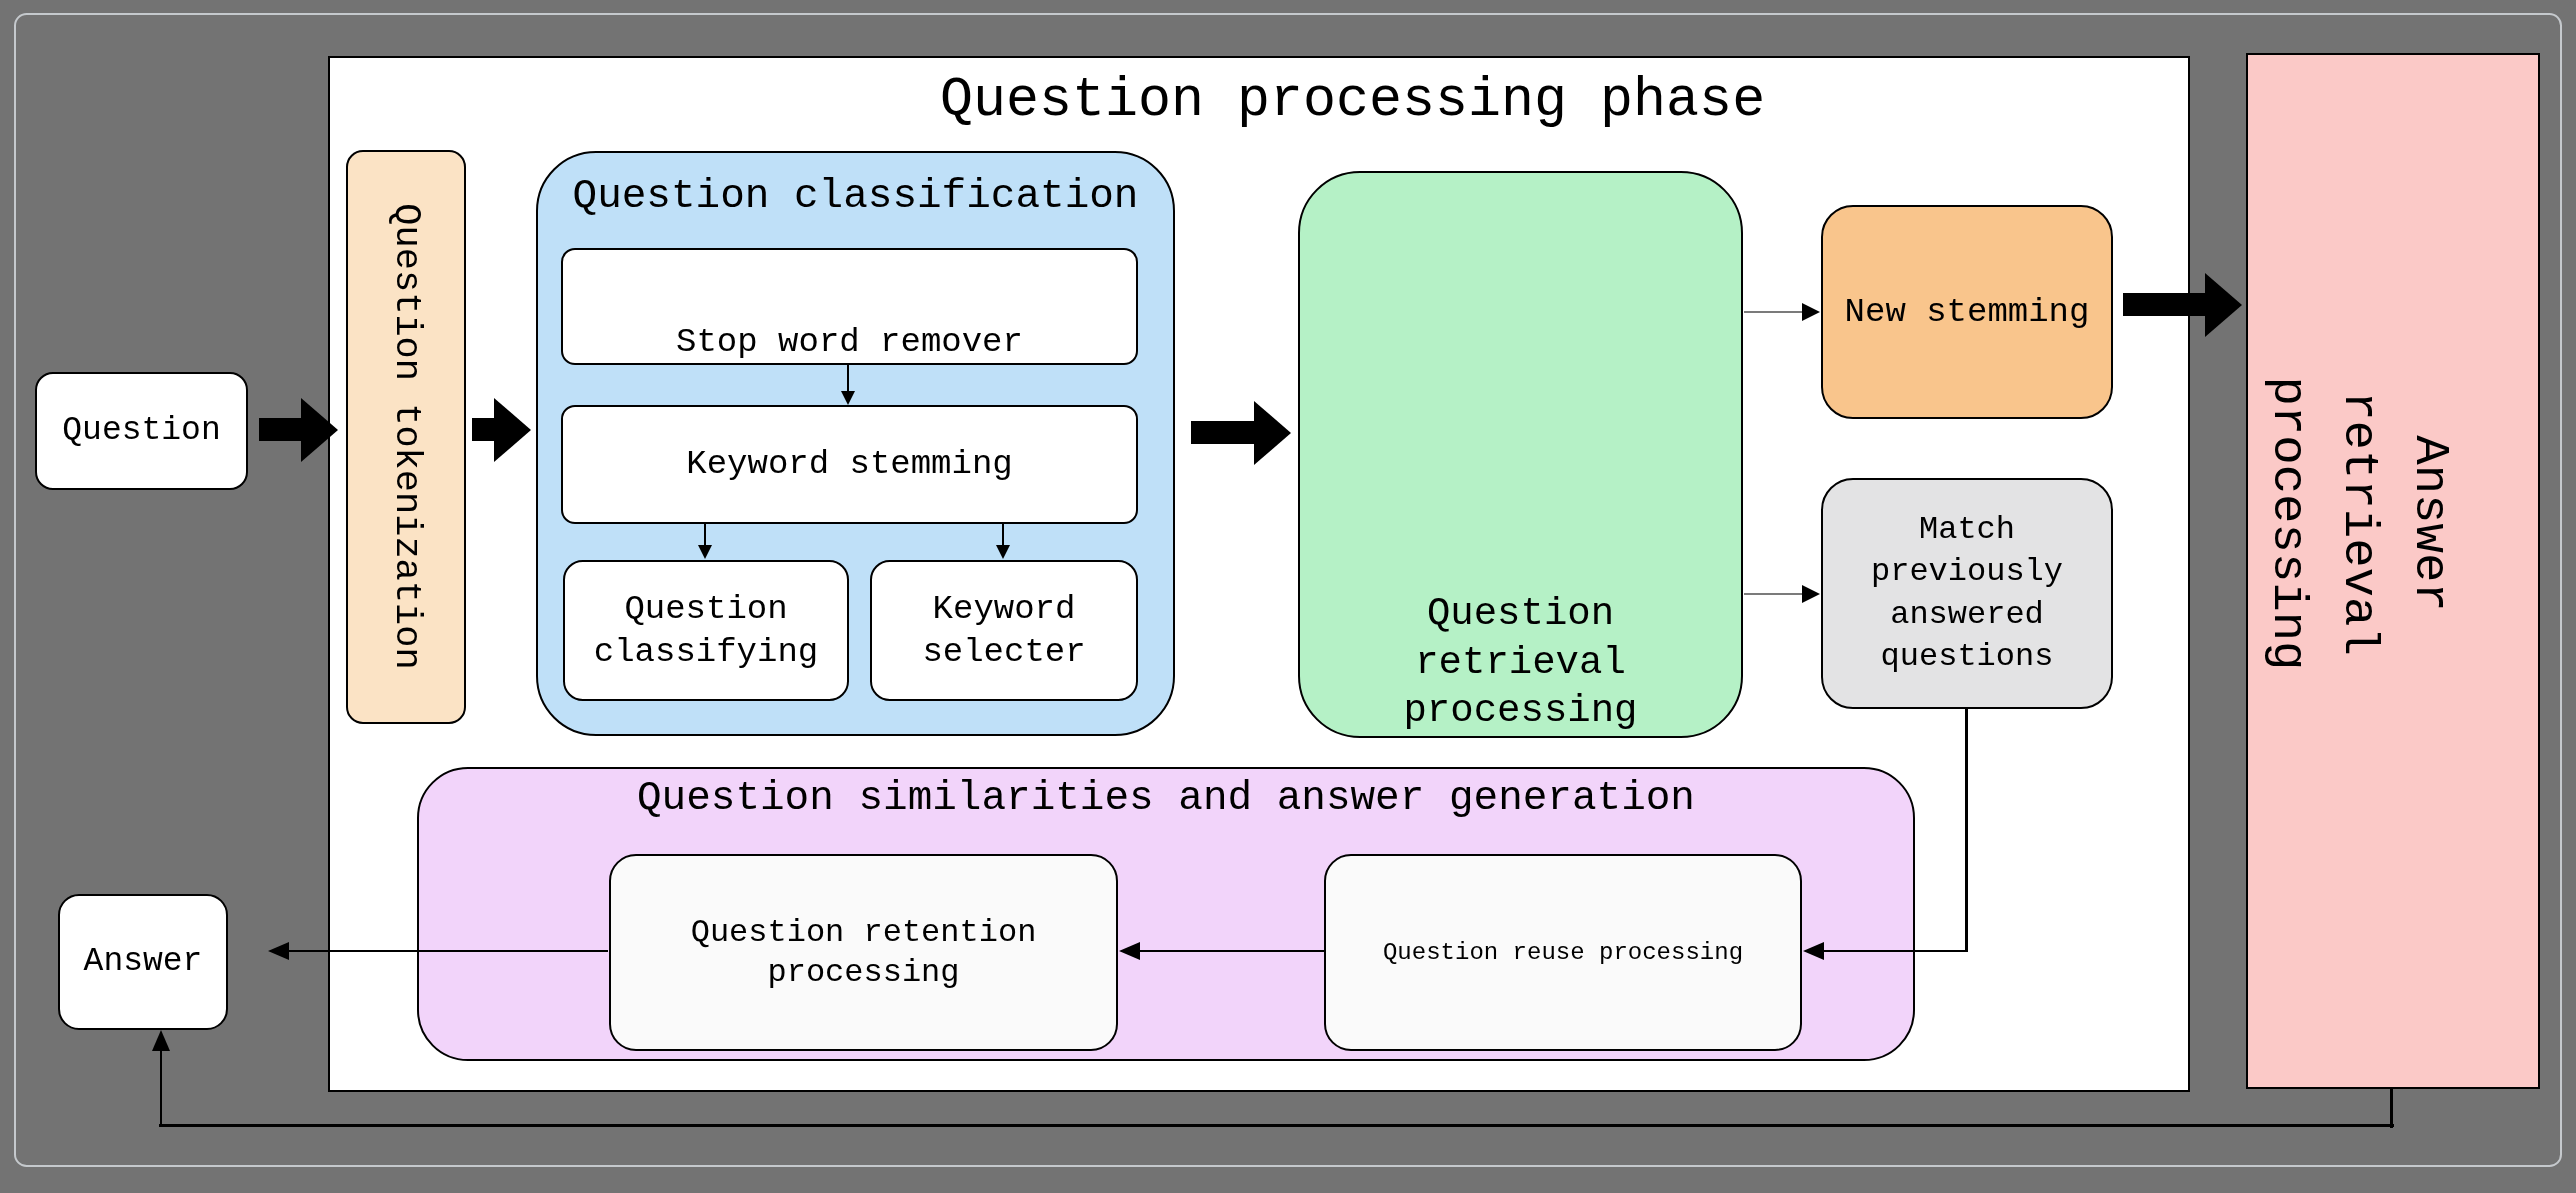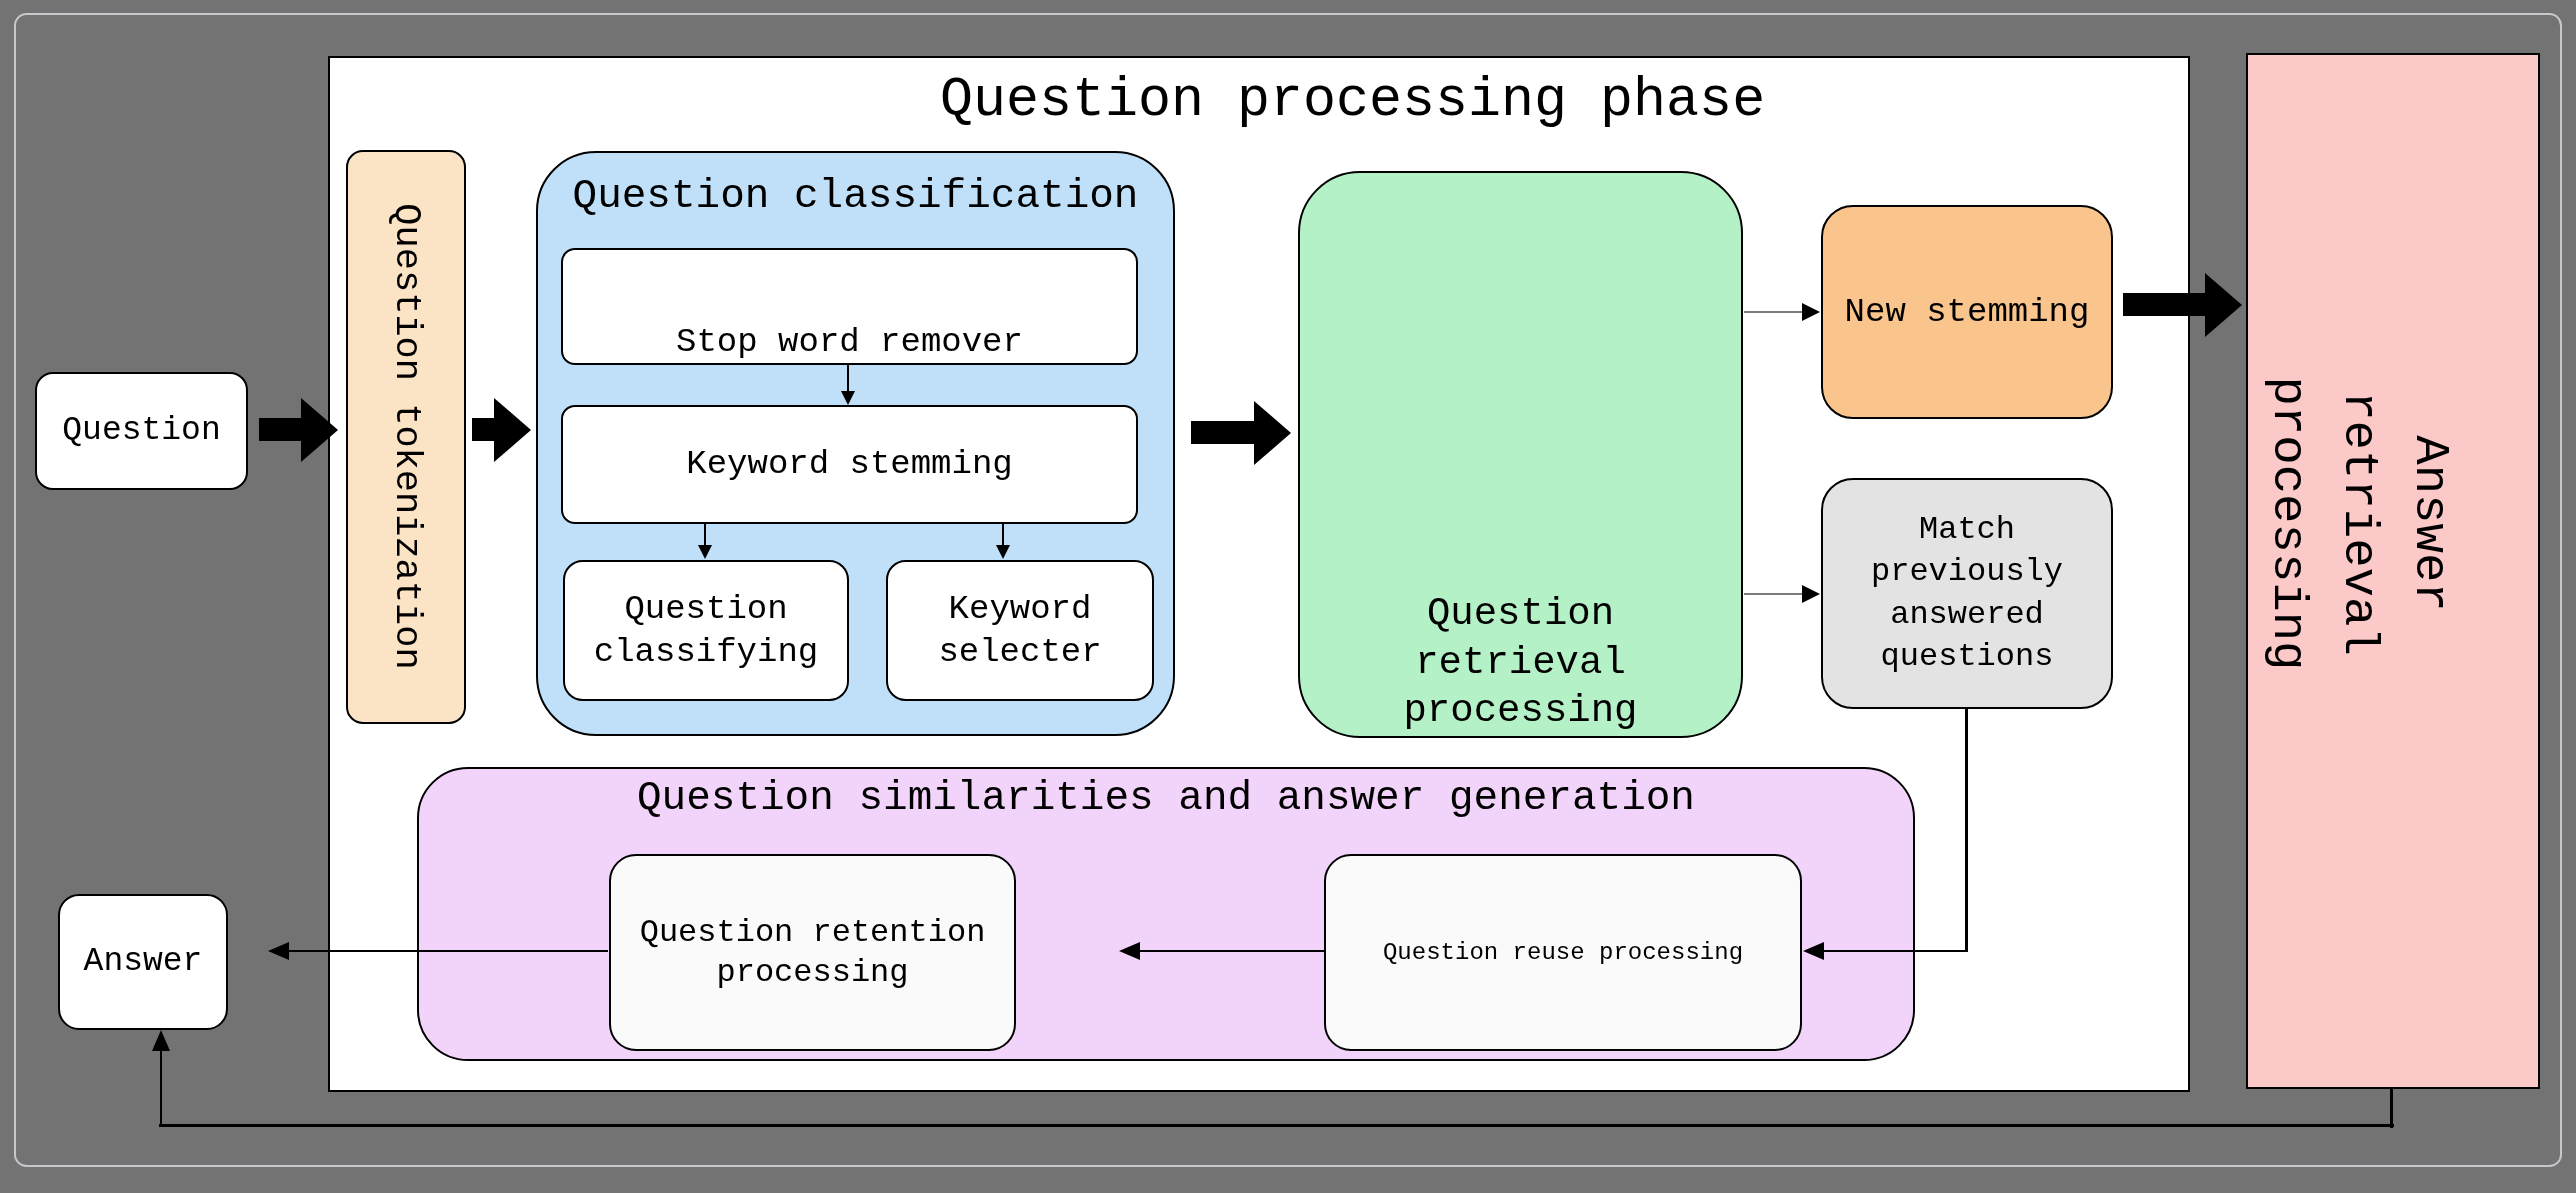--- a/index.html
+++ b/index.html
@@ -25,29 +25,29 @@
   
   #tokenization-box{left:346px;top:150px;width:120px;height:574px;border-radius:17px;}
   #tokenization-label{left:160px;top:412px;width:492px;height:49px;line-height:49px;
     text-align:center;font-size:37px;white-space:nowrap;transform:rotate(90deg);}
   
   #classification-box{left:536px;top:151px;width:639px;height:585px;border-radius:60px;border:2.1px solid #000;}
   #classification-title{left:536px;top:172px;width:639px;text-align:center;font-size:41px;line-height:1.2;}
   #stopword-box{left:561px;top:248px;width:577px;height:117px;border-radius:14px;font-size:34px;align-items:flex-end;}
   #stemming-box{left:561px;top:405px;width:577px;height:119px;border-radius:14px;font-size:34px;}
   #classifying-box{left:563px;top:560px;width:286px;height:141px;border-radius:19.7px;font-size:34px;padding:0 14px;}
-  #selecter-box{left:870px;top:560px;width:268px;height:141px;border-radius:19.7px;font-size:34px;padding:0 14px;margin-left:16px;}
+  #selecter-box{left:870px;top:560px;width:268px;height:141px;border-radius:19.7px;font-size:34px;padding:0 14px;}
   
   #retrieval-box{left:1298px;top:171px;width:445px;height:567px;border-radius:62px;font-size:39px;line-height:1.25;padding:0 21px;}
   #newquestion-box{left:1821px;top:205px;width:292px;height:214px;border-radius:32px;font-size:34px;}
   #match-box{left:1821px;top:478px;width:292px;height:231px;border-radius:32px;font-size:32px;line-height:1.32;padding:0 7px;}
   
   #similarities-box{left:417px;top:767px;width:1498px;height:294px;border-radius:51px;}
   #similarities-title{left:417px;top:774px;width:1498px;text-align:center;font-size:41px;line-height:1.2;}
-  #retention-box{left:609px;top:854px;width:407px;height:197px;border-radius:27px;font-size:32px;}
+  #retention-box{left:609px;top:854px;width:509px;height:197px;border-radius:27px;font-size:32px;}
   #reuse-box{left:1324px;top:854px;width:478px;height:197px;border-radius:27px;font-size:24px;}
   
   #answer-retrieval-box{left:2246px;top:53px;width:294px;height:1036px;border:2.1px solid #000;}
   #answer-retrieval-label{left:2168px;top:452px;width:450px;height:143px;transform:rotate(90deg);
     text-align:center;font-size:49px;line-height:1.45;}
   
   .tarrow{position:absolute;height:63px;}
   .tarrow .shaft{position:absolute;left:0;right:32px;top:20.4px;height:22.5px;background:#000;}
   .tarrow .head{position:absolute;right:0;top:0;width:0;height:0;
     border-top:32px solid transparent;border-bottom:32px solid transparent;border-left:37px solid #000;}

